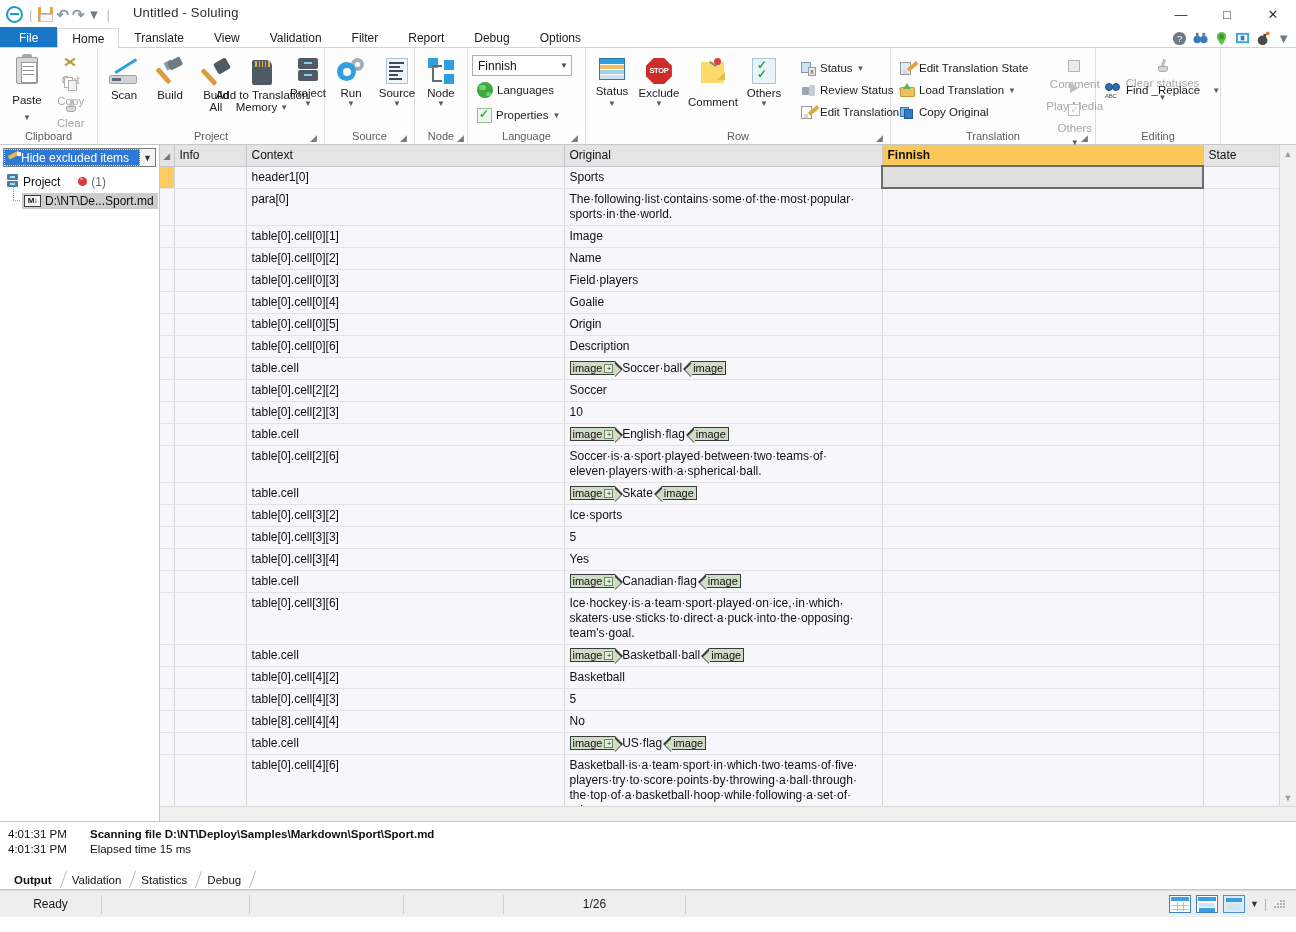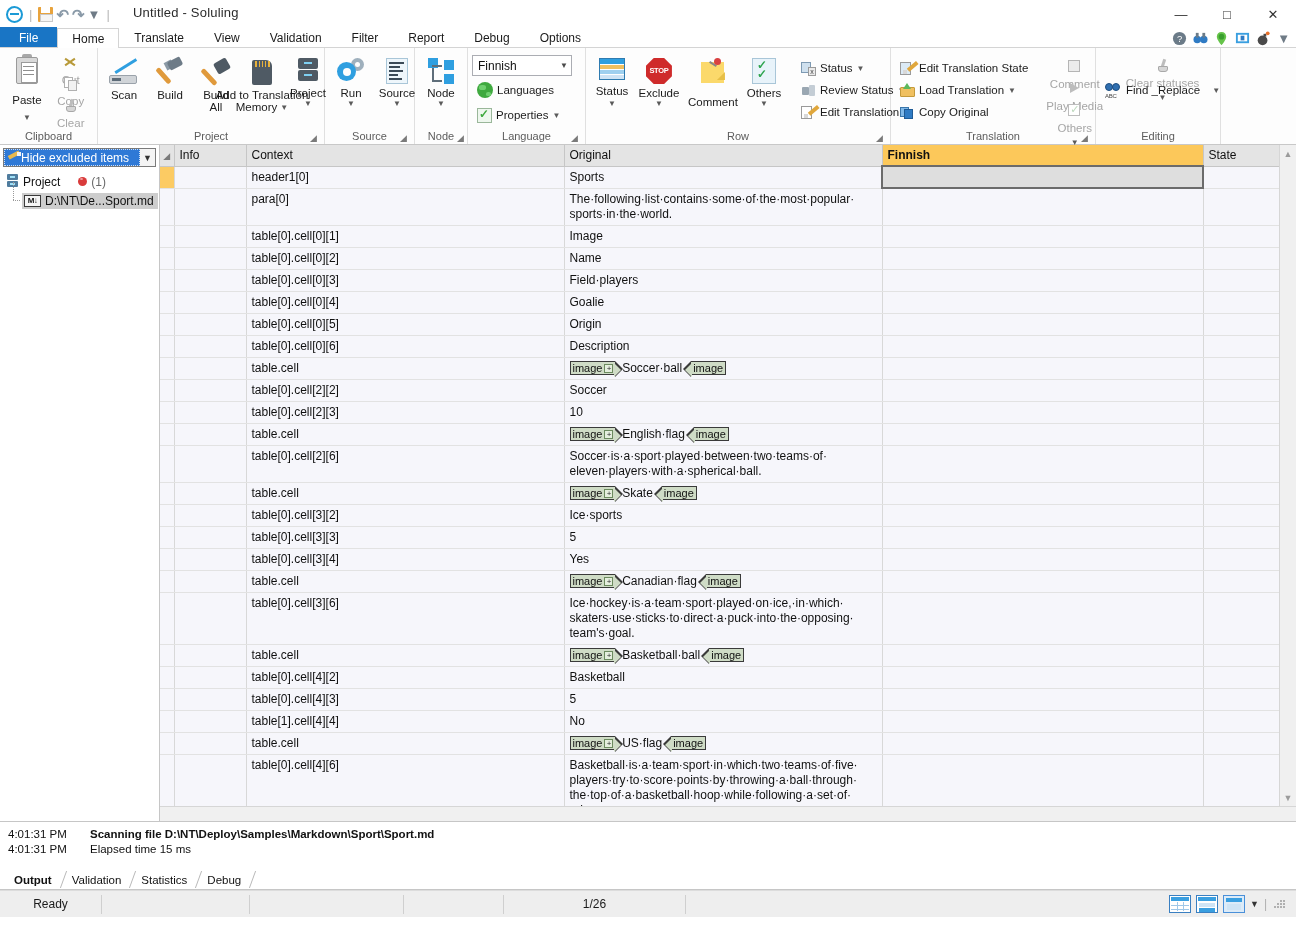--- a/index.html
+++ b/index.html
@@ -1022,21 +1022,21 @@
                 <td class="c-sel"></td>
                 <td class="c-info">&nbsp;</td>
                 <td class="c-ctx">table[0].cell[4][3]</td>
                 <td class="c-orig"><span class="dotted">5</span></td>
                 <td class="c-fin">&nbsp;</td>
                 <td class="c-state">&nbsp;</td>
               </tr>
               <tr>
                 <td class="c-sel"></td>
                 <td class="c-info">&nbsp;</td>
-                <td class="c-ctx">table[1].cell[4][4]</td>
+                <td class="c-ctx">table[8].cell[4][4]</td>
                 <td class="c-orig"><span class="dotted">No</span></td>
                 <td class="c-fin">&nbsp;</td>
                 <td class="c-state">&nbsp;</td>
               </tr>
               <tr>
                 <td class="c-sel"></td>
                 <td class="c-info">&nbsp;</td>
                 <td class="c-ctx">table.cell</td>
                 <td class="c-orig"><span class="tag tagopen">image<span class="plus">+</span></span>&nbsp;&nbsp;<span class="dotted">US·flag</span><span class="tag tagclose">image</span></td>
                 <td class="c-fin">&nbsp;</td>

